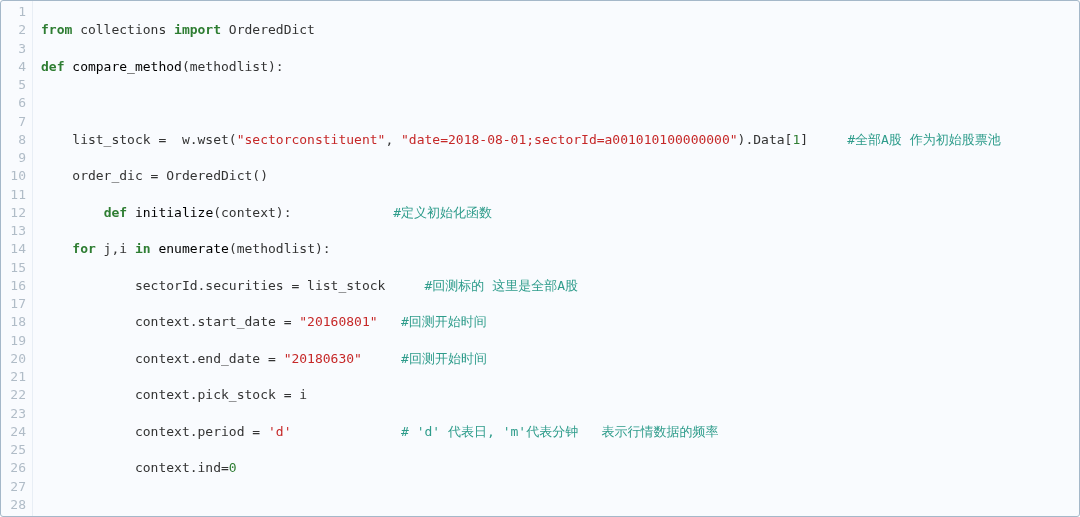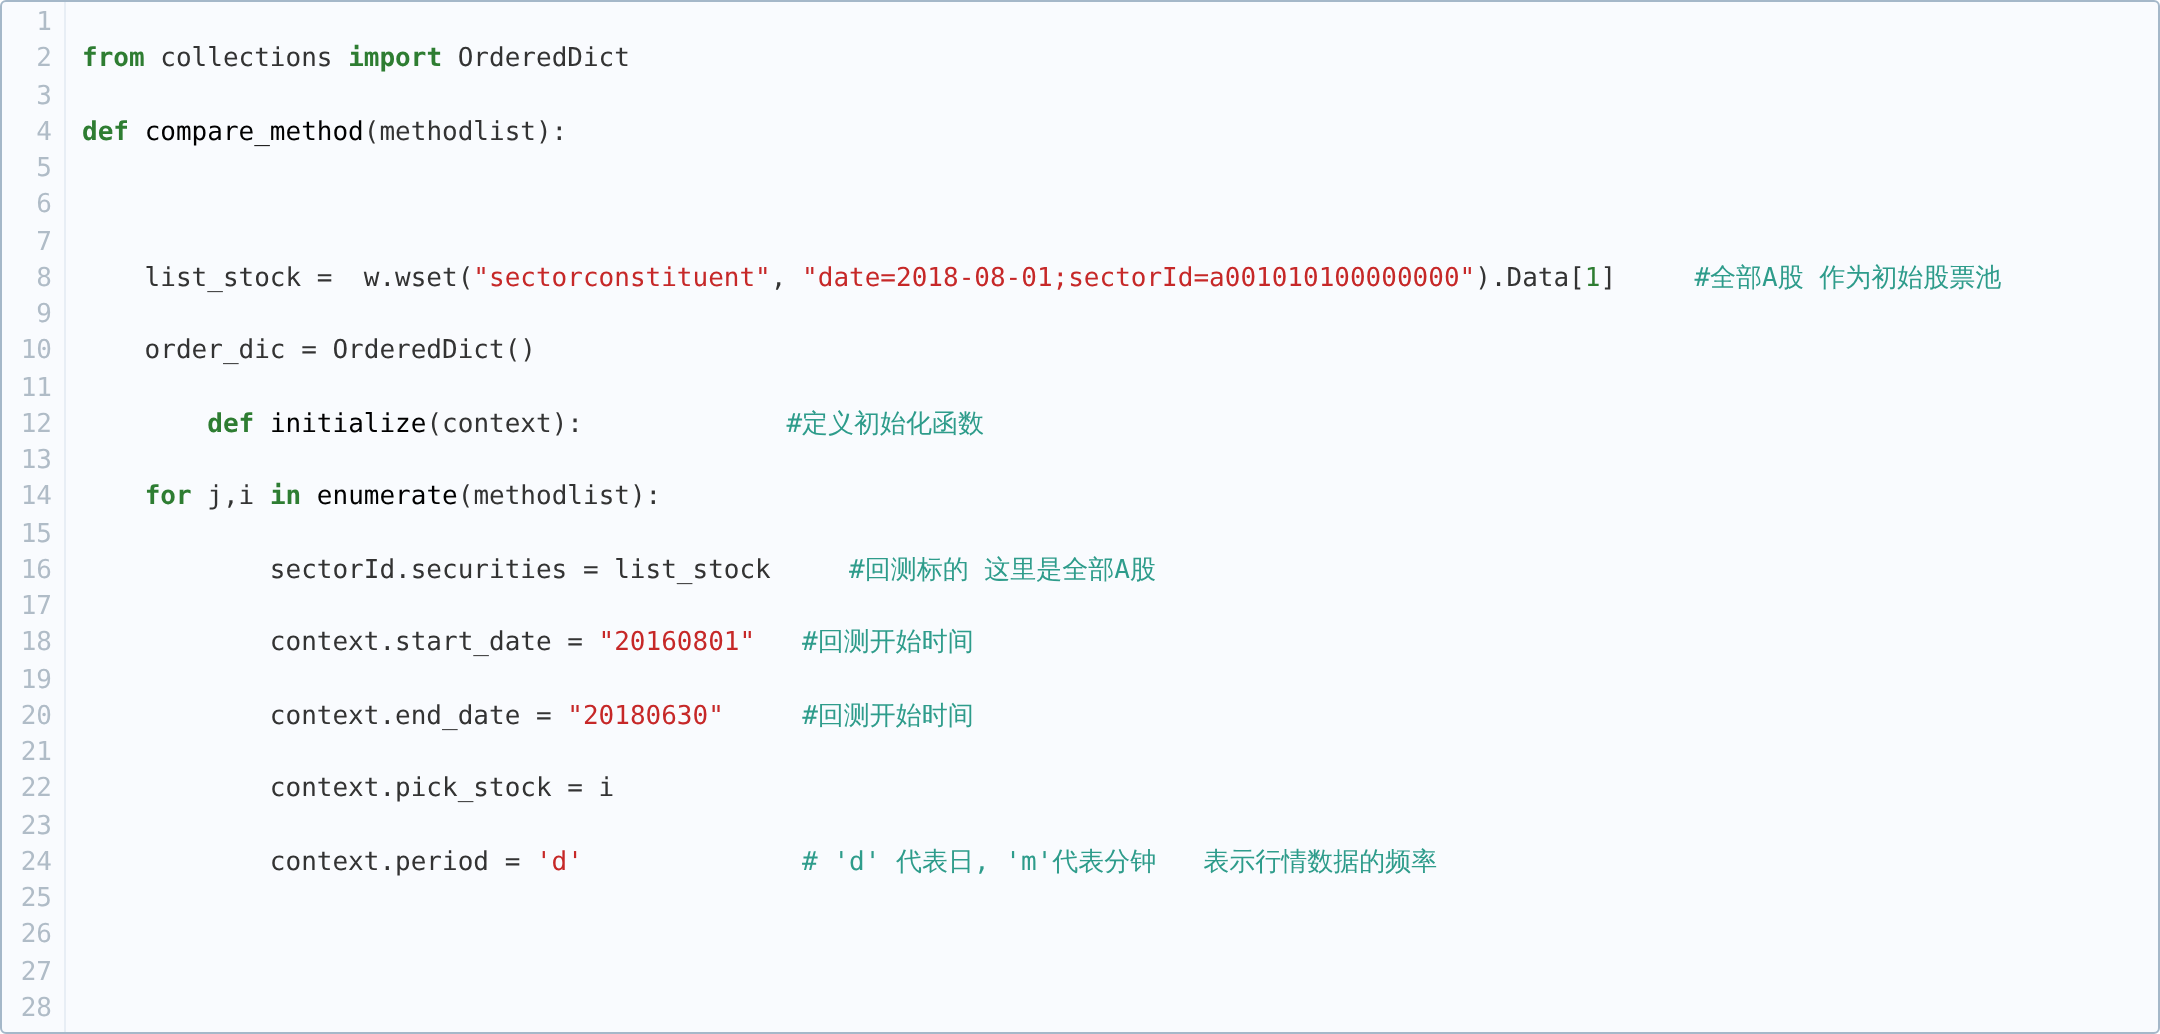--- a/index.html
+++ b/index.html
@@ -73,20 +73,21 @@
 <div class="line"></div>
 <div class="line"><span>    list_stock =  w.wset(</span><span class="str">"sectorconstituent"</span><span>, </span><span class="str">"date=2018-08-01;sectorId=a001010100000000"</span><span>).Data[</span><span class="num">1</span><span>]     </span><span class="cm">#全部A股 作为初始股票池</span></div>
 <div class="line"><span>    order_dic = OrderedDict()</span></div>
 <div class="line"><span>        </span><span class="kw">def</span><span> </span><span class="fn">initialize</span><span>(context):             </span><span class="cm">#定义初始化函数</span></div>
 <div class="line"><span>    </span><span class="kw">for</span><span> j,i </span><span class="kw">in</span><span> </span><span class="fn">enumerate</span><span>(methodlist):</span></div>
 <div class="line"><span>            sectorId.securities = list_stock     </span><span class="cm">#回测标的 这里是全部A股</span></div>
 <div class="line"><span>            context.start_date = </span><span class="str">"20160801"</span><span>   </span><span class="cm">#回测开始时间</span></div>
 <div class="line"><span>            context.end_date = </span><span class="str">"20180630"</span><span>     </span><span class="cm">#回测开始时间</span></div>
 <div class="line"><span>            context.pick_stock = i</span></div>
 <div class="line"><span>            context.period = </span><span class="str">'d'</span><span>              </span><span class="cm"># 'd' 代表日, 'm'代表分钟   表示行情数据的频率</span></div>
+<div class="line"><span>            context.ind=</span><span class="num">0</span></div>
 
 
 
 
 
 
 
 
 
 

